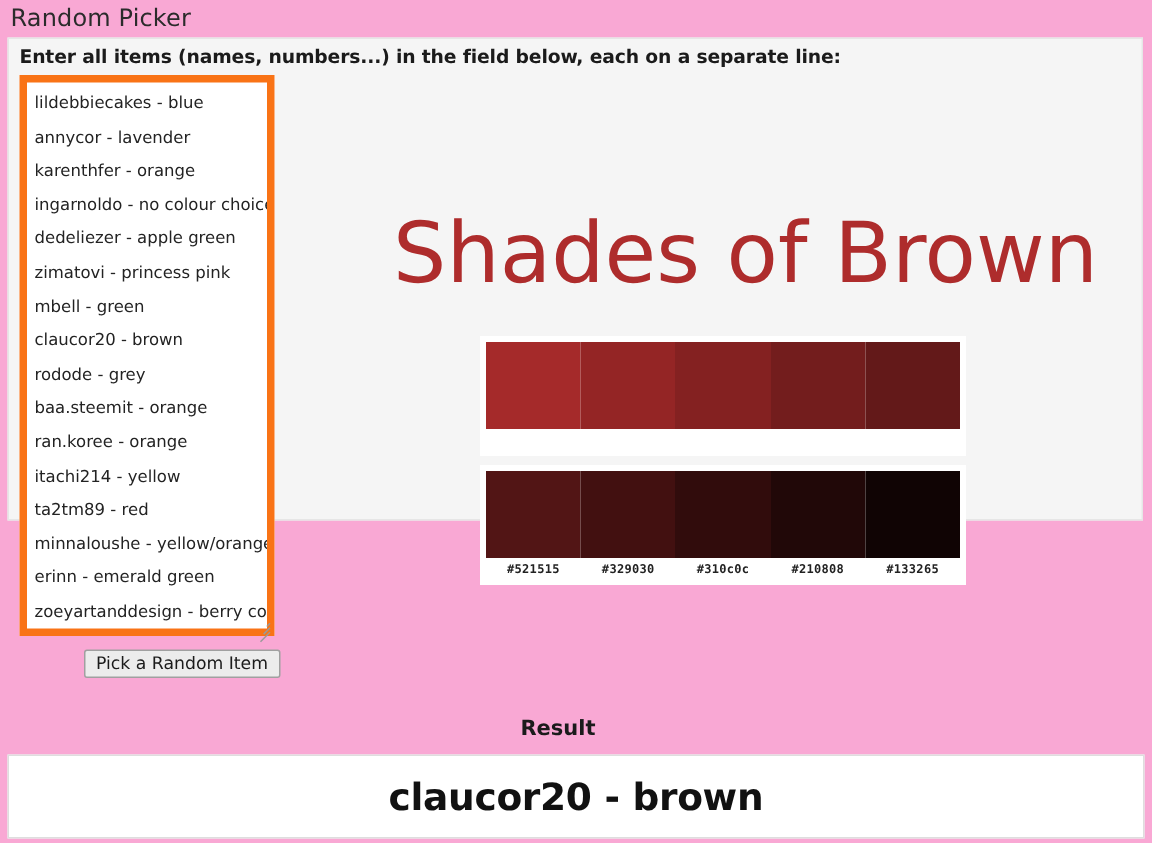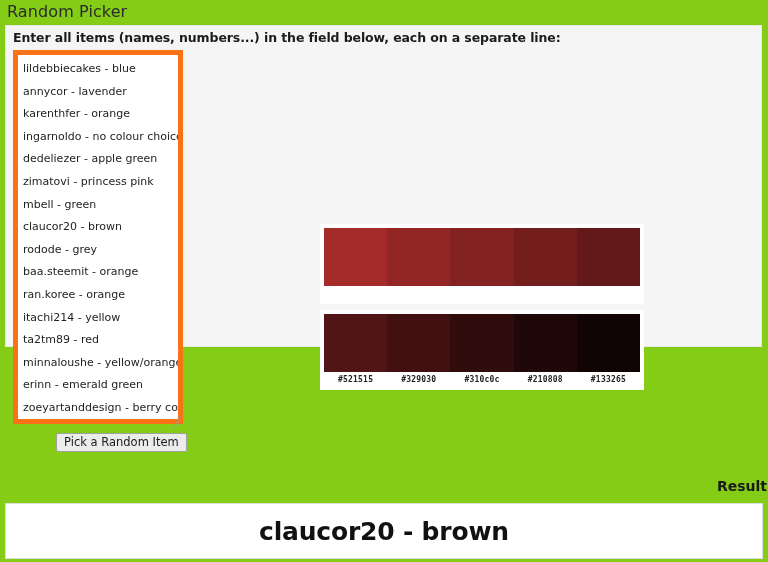--- a/index.html
+++ b/index.html
@@ -10,21 +10,21 @@
     height: 562px;
     background: #ffffff;
     font-family: "DejaVu Sans", "Liberation Sans", sans-serif;
     overflow: hidden;
   }
 
   #app {
     position: relative;
     width: 768px;
     height: 562px;
-    background: #84cc16;
+    background: #f9a8d4;
   }
 
   
   .app-title {
     position: absolute;
     left: 7px;
     top: 1px;
     font-size: 16px;
     font-weight: 400;
     color: #2b2b2b;
@@ -156,26 +156,25 @@
     line-height: 16px;
     letter-spacing: 0.2px;
   }
 
   
   .result-heading {
     position: absolute;
     left: 0;
     top: 477px;
     width: 744px;
-    text-align: right;
+    text-align: center;
     font-size: 14px;
     font-weight: bold;
     color: #1b1b1b;
     line-height: 18px;
-    margin-left: 23px;
   }
 
   .result-box {
     position: absolute;
     left: 5px;
     top: 503px;
     width: 758px;
     height: 56px;
     background: #ffffff;
     border: 1px solid #dedede;
@@ -225,20 +224,21 @@
 zoeyartanddesign - berry color</textarea>
 
     <div class="resize-grip">
       <i></i>
         <i></i>
         <i></i>
     </div>
 
     <button class="pick-button">Pick a Random Item</button>
 
+    <div class="shades-title" style="color: rgb(174, 44, 44);">Shades of Brown</div>
 
     <div class="swatch-card row1">
       <div class="swatch-strip">
         <div class="swatch-cell" style="background: rgb(165, 42, 42);"></div>
         <div class="swatch-cell" style="background: rgb(148, 37, 37);"></div>
         <div class="swatch-cell" style="background: rgb(132, 33, 33);"></div>
         <div class="swatch-cell" style="background: rgb(115, 29, 29);"></div>
         <div class="swatch-cell" style="background: rgb(99, 25, 25);"></div>
       </div>
     </div>

